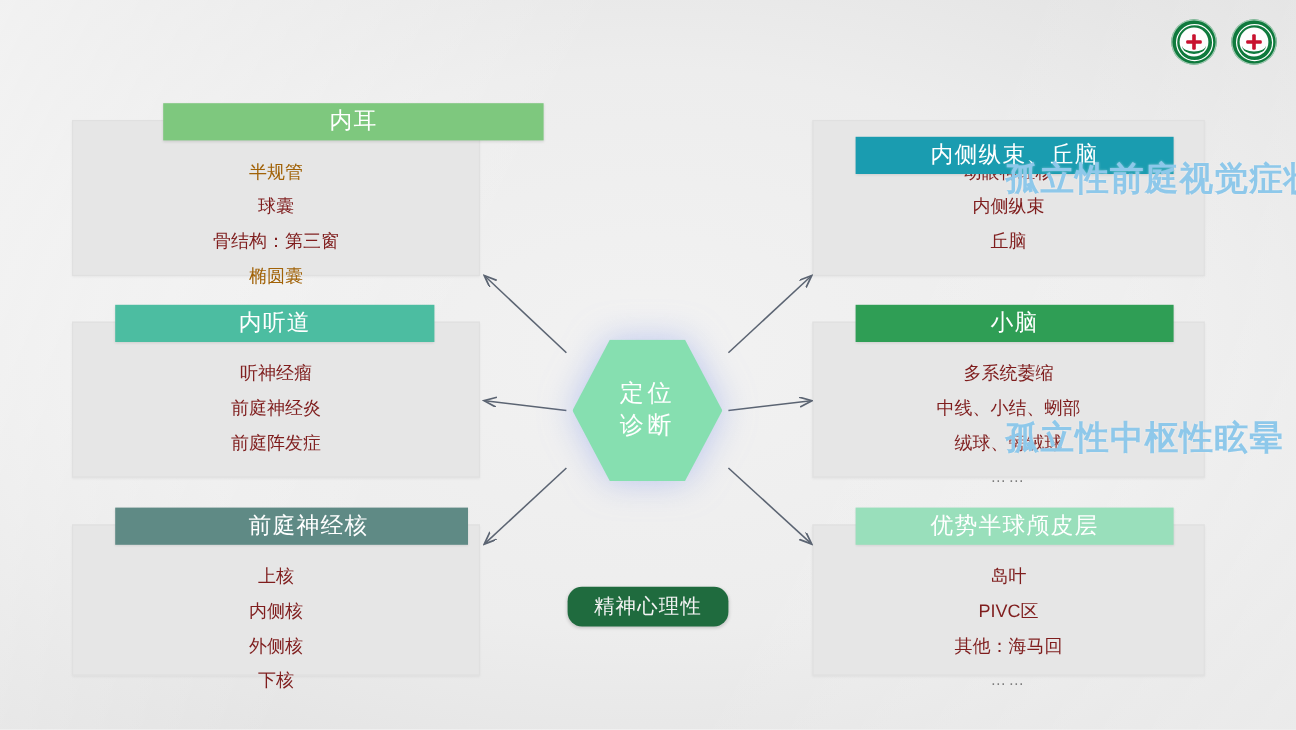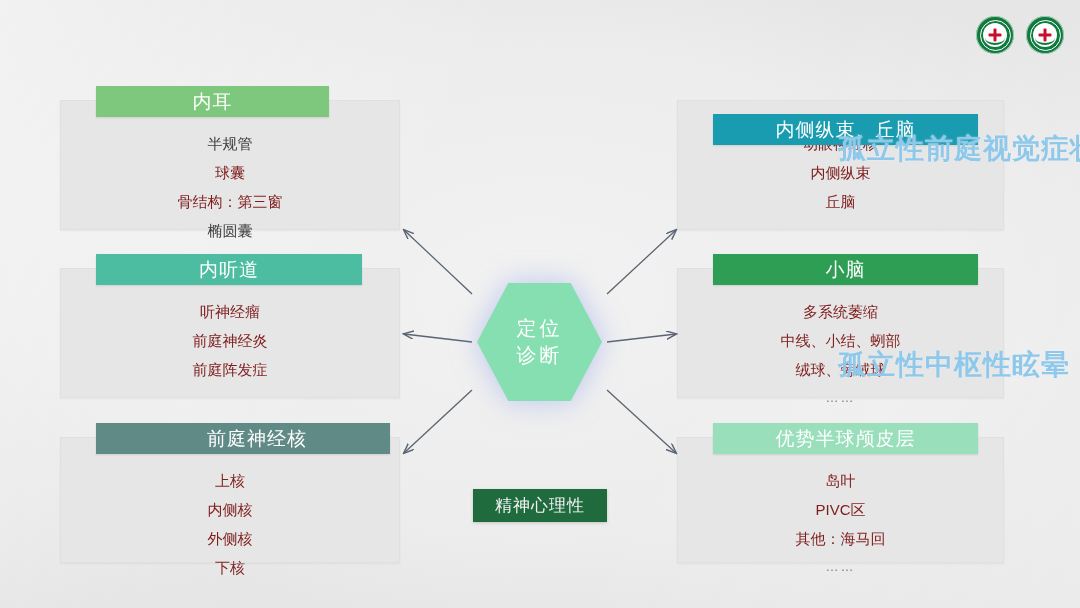--- a/index.html
+++ b/index.html
@@ -111,26 +111,26 @@
     text-align: center;
   }
   .card-line {
     font-size: 15px;
     color: #7f1d1d;
     line-height: 1.0;
     margin: 0;
     padding: 7px 0;
     white-space: nowrap;
   }
-  .card-line.red { color: #404040; }
+  .card-line.red { color: #a16207; }
   .card-line.dots { color: #7d7d7d; font-size: 13px; letter-spacing: 2px; }
 
   
   #card-inner-ear   { left: 60px;  top: 100px; width: 338px; height: 128px; }
-  #card-inner-ear .card-title  { width: 233px; background: #7ec87e; }
+  #card-inner-ear .card-title  { width: 317px; background: #7ec87e; margin-left: 40px; }
 
   #card-iac         { left: 60px;  top: 268px; width: 338px; height: 128px; }
   #card-iac .card-title        { width: 266px; background: #4cbda1; }
 
   #card-vest-nuclei { left: 60px;  top: 437px; width: 338px; height: 124px; }
   #card-vest-nuclei .card-title{ width: 266px; background: #5f8a85; padding-left: 28px; }
 
   
   #card-mlf         { left: 677px; top: 100px; width: 325px; height: 128px; }
   #card-mlf .card-title        { width: 265px; background: #1a9cb0; margin-top: 28px; }
@@ -175,20 +175,21 @@
     left: 473px;
     top: 489px;
     width: 134px;
     height: 33px;
     background: #1f6b3e;
     display: flex;
     align-items: center;
     justify-content: center;
     z-index: 5;
     box-shadow: 0 1px 3px rgba(0,0,0,.18);
+    border-radius: 12px;
   }
   #card-psych span {
     color: #f3f3f3;
     font-size: 17px;
     letter-spacing: 1px;
   }
 
   
   #arrows {
     position: absolute;

